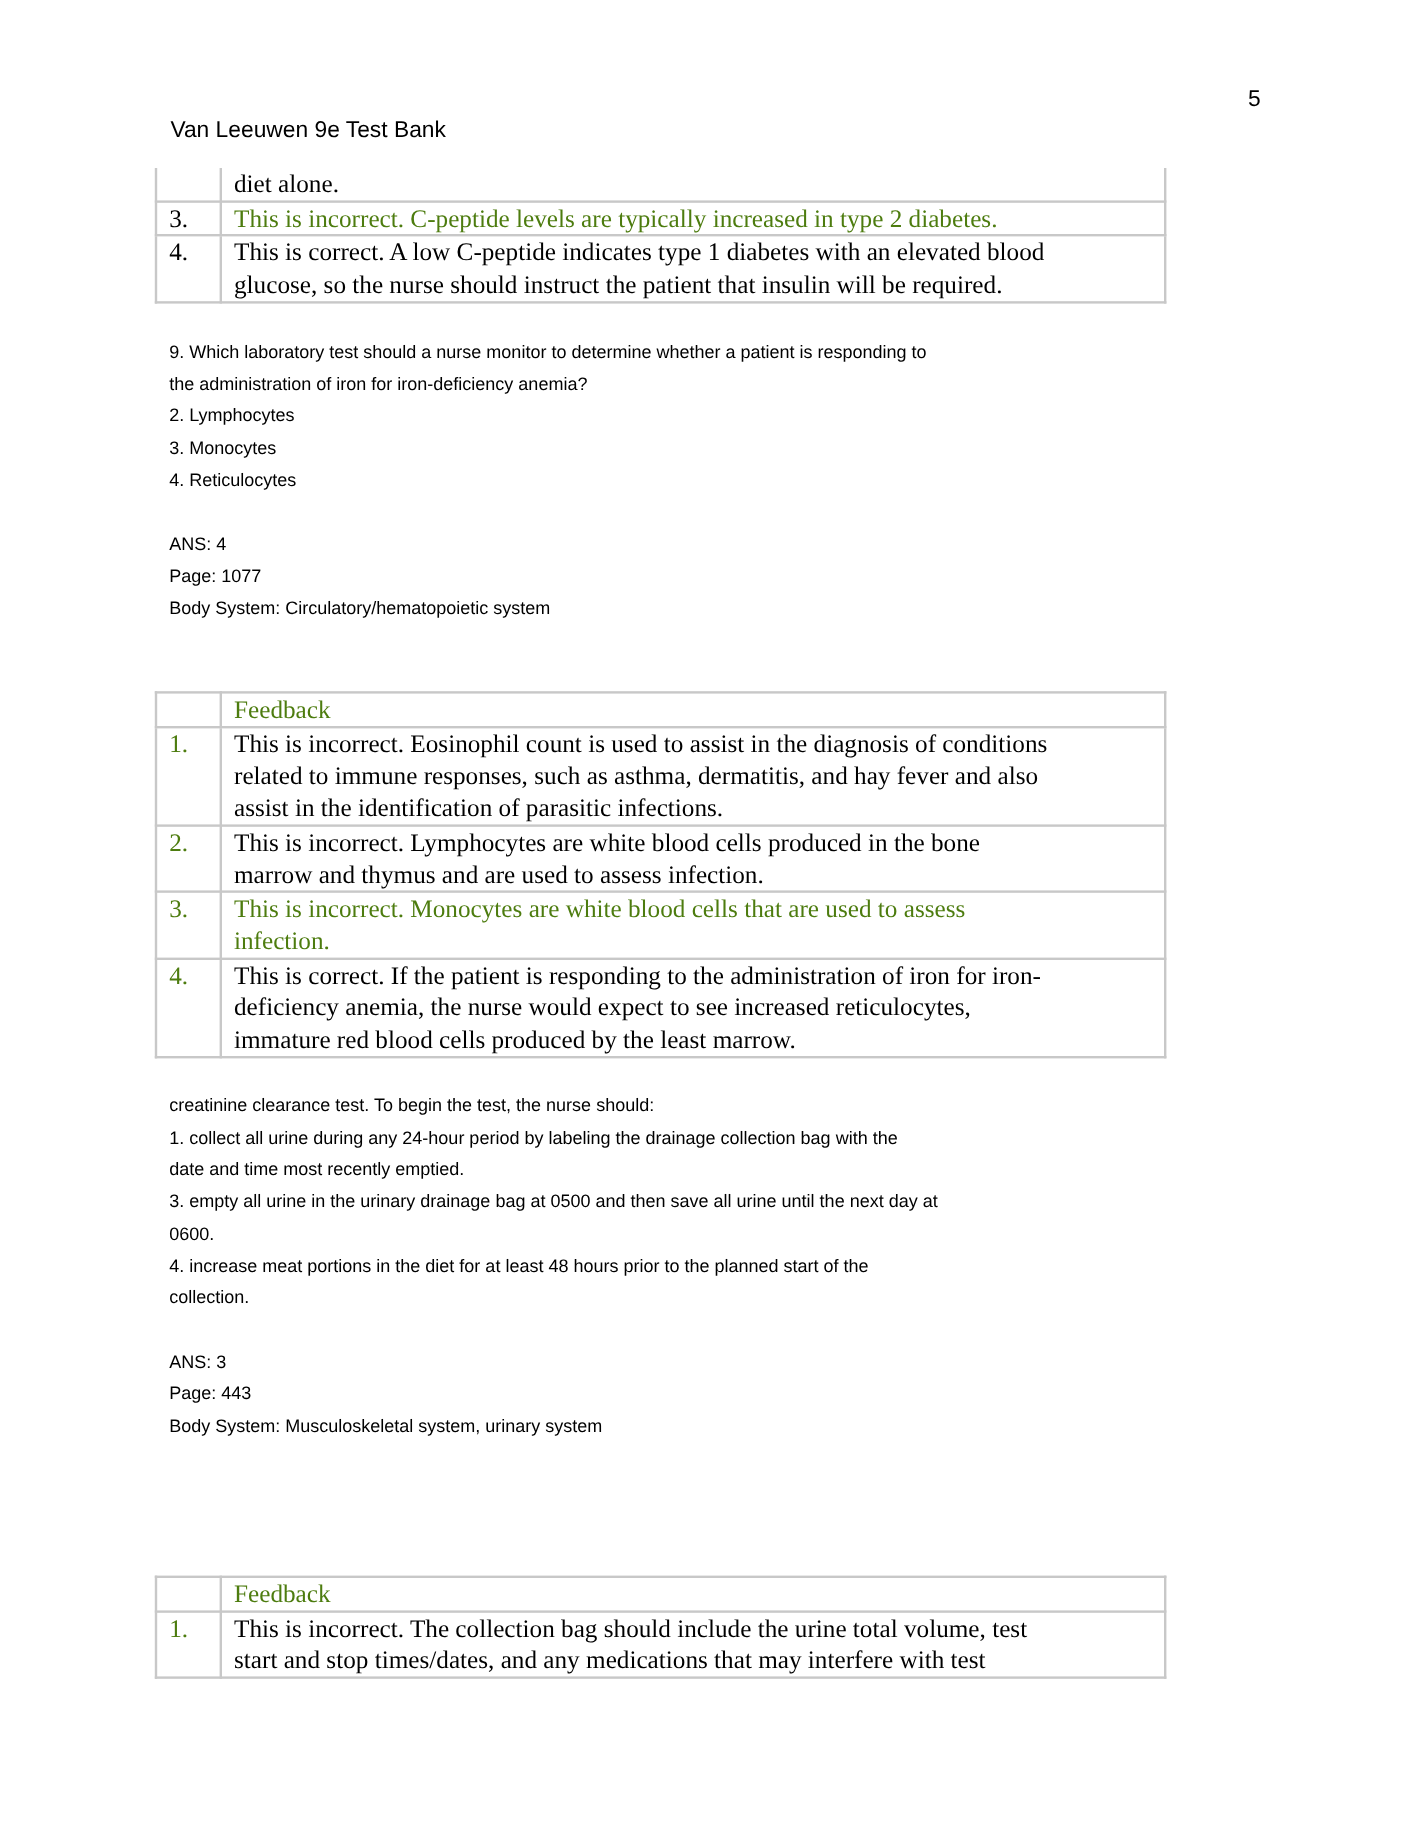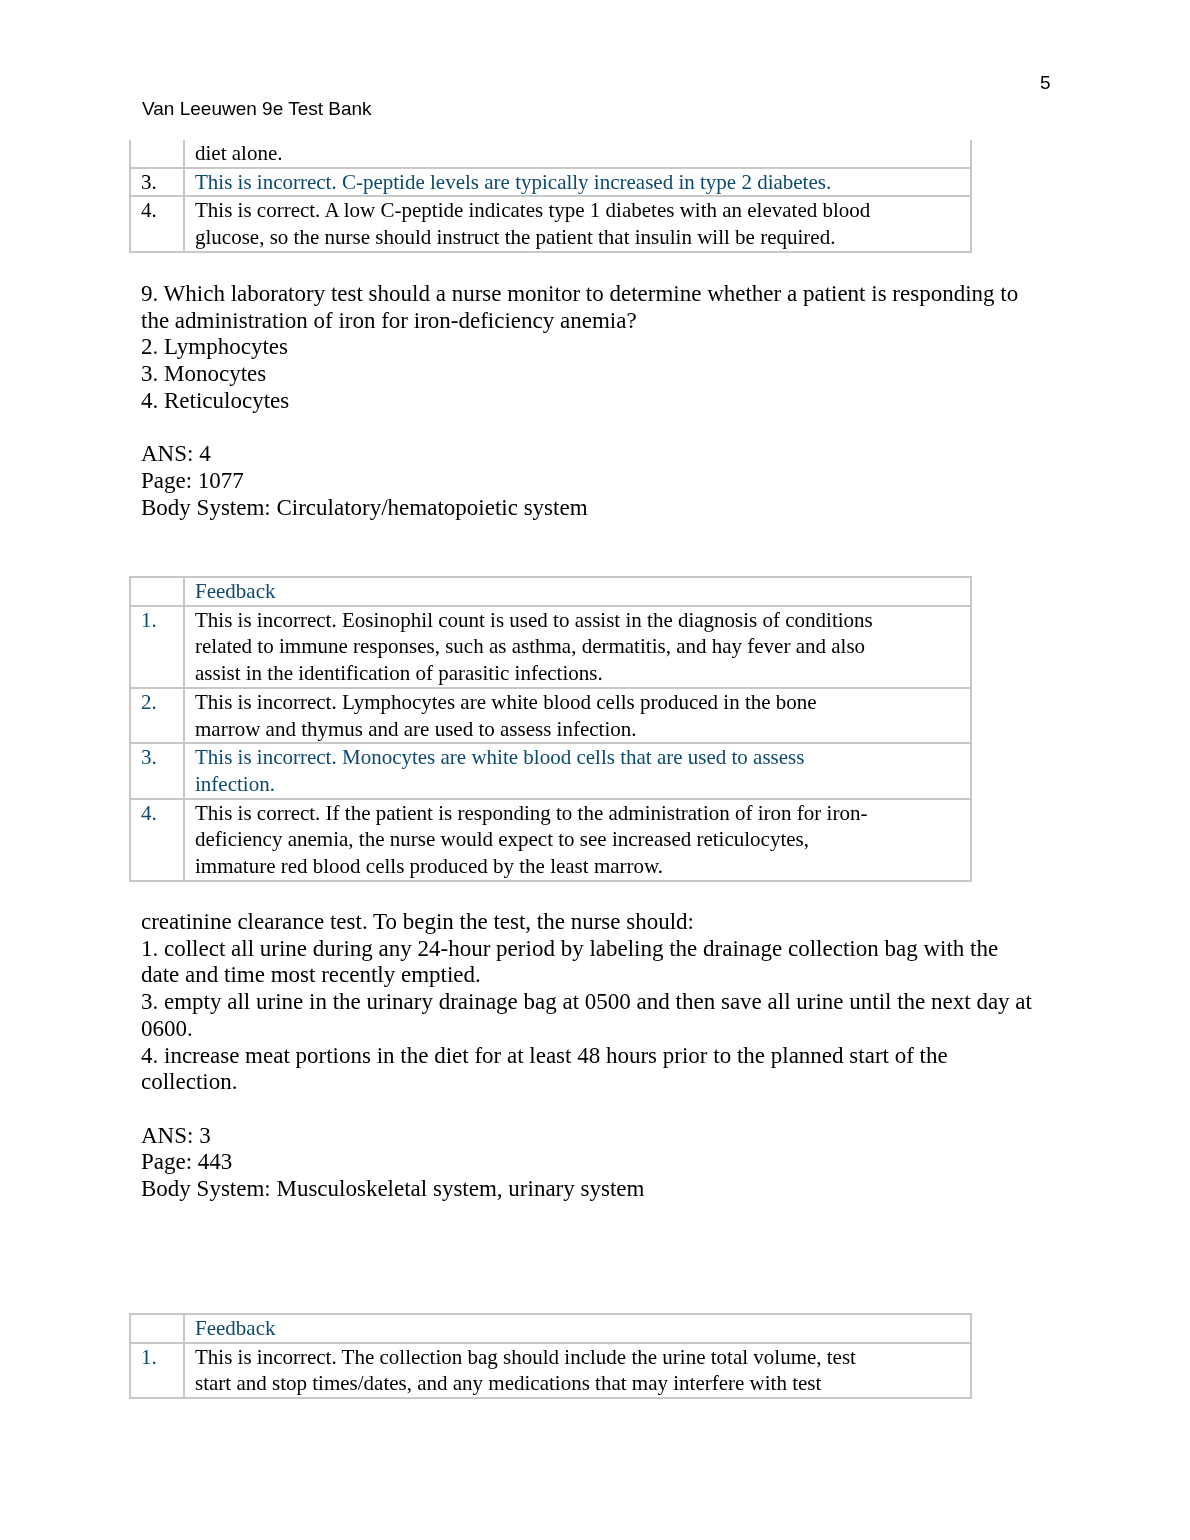--- a/index.html
+++ b/index.html
@@ -1,25 +1,25 @@
 <!DOCTYPE html>
 <html><head>
 <meta charset="utf-8">
 <style>
   html, body { margin: 0; padding: 0; background: #ffffff; }
   body { width: 1190px; height: 1540px; position: relative; overflow: hidden; color: #000; }
   .page-number { position: absolute; top: 72px; left: 1040px; font-family: "Liberation Sans", sans-serif; font-size: 19px; }
   .running-header { position: absolute; top: 98px; left: 142px; font-family: "Liberation Sans", sans-serif; font-size: 19px; text-align: center; }
-  .serif { font-family: Liberation Serif, serif; font-size: 23px; line-height: 26.7px; }
+  .serif { font-family: Liberation Sans, sans-serif; font-size: 15px; line-height: 26.7px; }
   table.fb { position: absolute; left: 129px; width: 843px; border-collapse: collapse; font-family: "Liberation Serif", serif; font-size: 21px; line-height: 26.7px; }
   table.fb td { border: 2px solid #c8c8c8; vertical-align: top; padding: 0 10px 0 10px; }
   table.fb td.num { width: 42px; padding-left: 10px; padding-right: 0; }
   .block { position: absolute; left: 141px; width: 920px; }
   .line { white-space: nowrap; }
-  .gray { color: #0c4a6e; }
+  .gray { color: #4d7c0f; }
 </style>
 </head>
 <body>
 
 <div class="page-number">5</div>
 <div class="running-header">Van Leeuwen 9e Test Bank</div>
 
 <table class="fb" style="top:140px;">
   <tbody>
       <tr>

